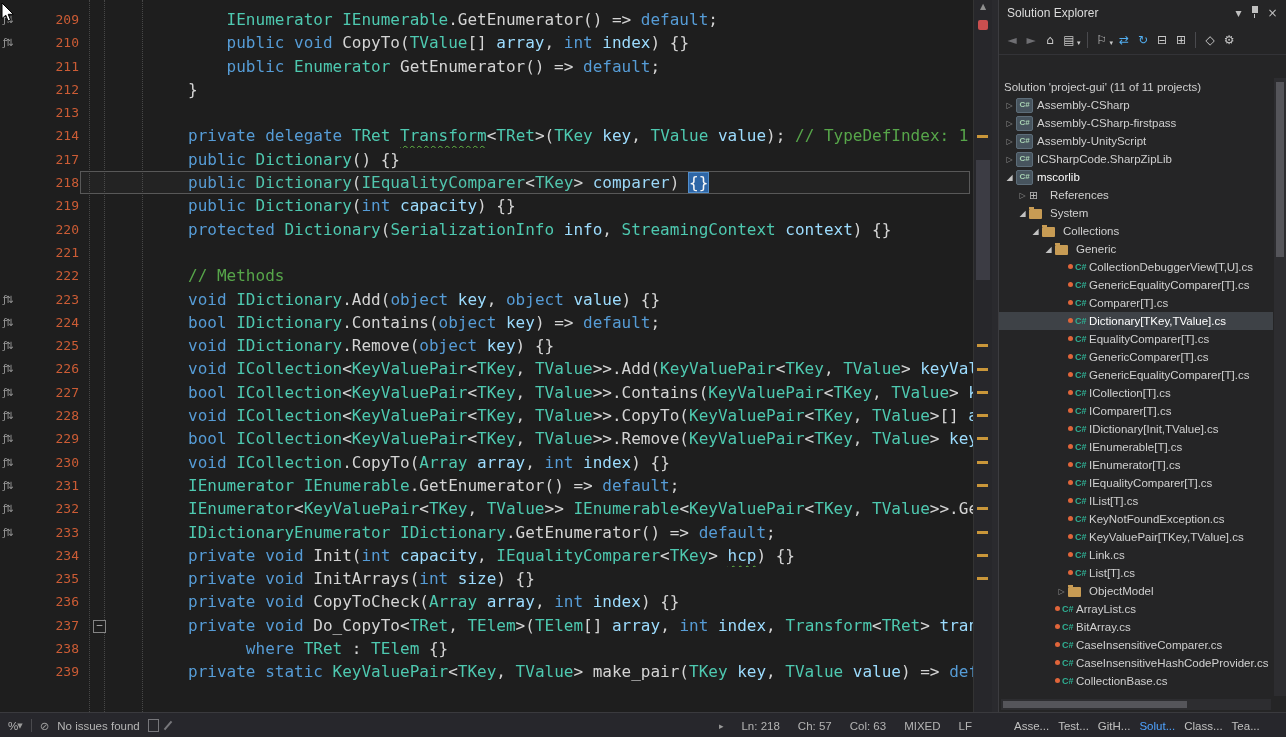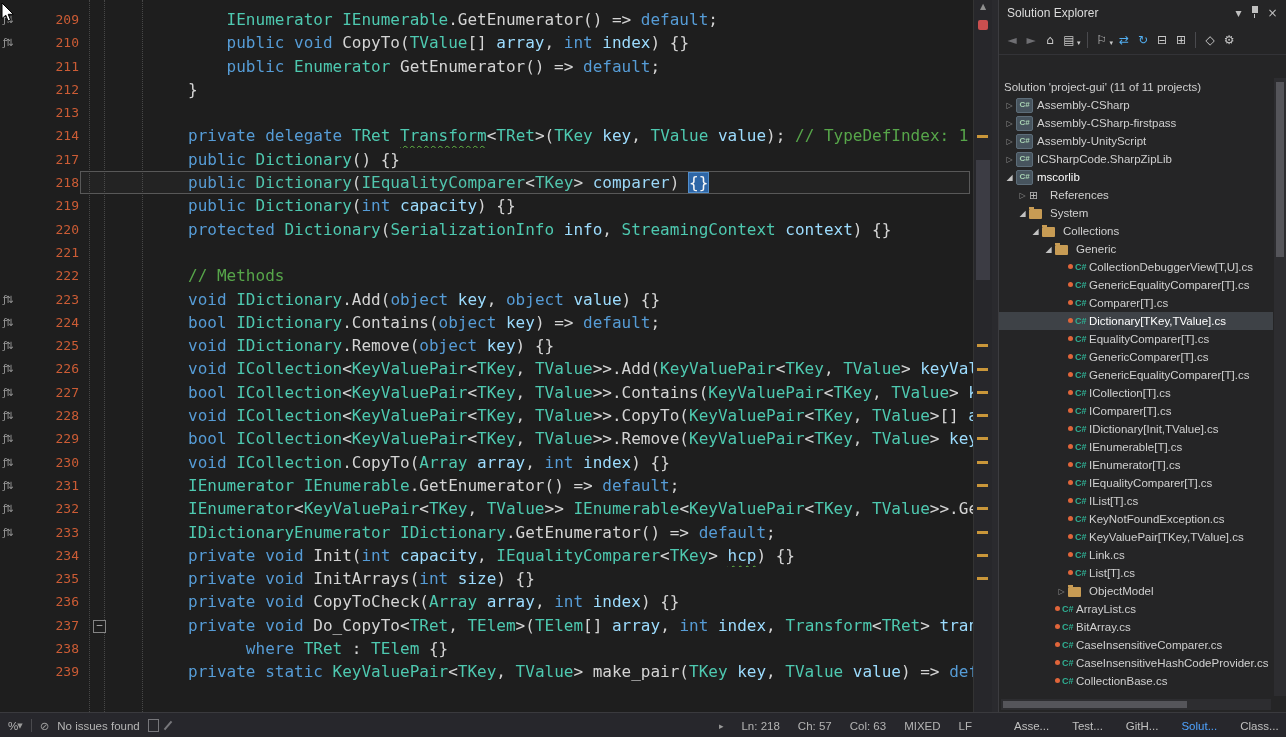--- a/index.html
+++ b/index.html
@@ -85,21 +85,21 @@
   #statusbar{position:absolute;left:0;top:712px;width:1286px;height:25px;background:#27272c;
              border-top:1px solid #3a3a3e;display:flex;align-items:center;font-size:11.5px;color:#b4b4b4;z-index:40}
   #sb-left{display:flex;align-items:center;gap:8px;padding-left:8px}
   .sb-caret{font-size:7px;color:#9a9a9a;margin-left:-4px;font-family:"DejaVu Sans",sans-serif}
   .sb-sep{width:1px;height:13px;background:#4a4a4e}
   .sb-glyph{font-family:"DejaVu Sans",sans-serif;color:#9a9a9a}
   .mini-doc{width:9px;height:11px;border:1px solid #77777b;display:inline-block}
   .mini-pen{width:2px;height:11px;background:#77777b;display:inline-block;transform:rotate(40deg)}
   #sb-spacer{flex:1}
   #sb-fields{display:flex;align-items:center;gap:18px;margin-right:34px}
-  #sb-tabs{display:flex;gap:23px;padding:0 8px;width:264px;flex:none;align-items:flex-end}
+  #sb-tabs{display:flex;gap:9px;padding:0 8px;width:264px;flex:none;align-items:flex-end}
   .sb-tab{color:#c0c0c0;cursor:default}
   .sb-tab.active{color:#4fa3ff}
 </style>
 </head>
 <body>
 
 <div id="editor">
   <div class="guide" style="left:89px"></div>
   <div class="guide" style="left:104px"></div>
   <div class="guide" style="left:142px"></div>

